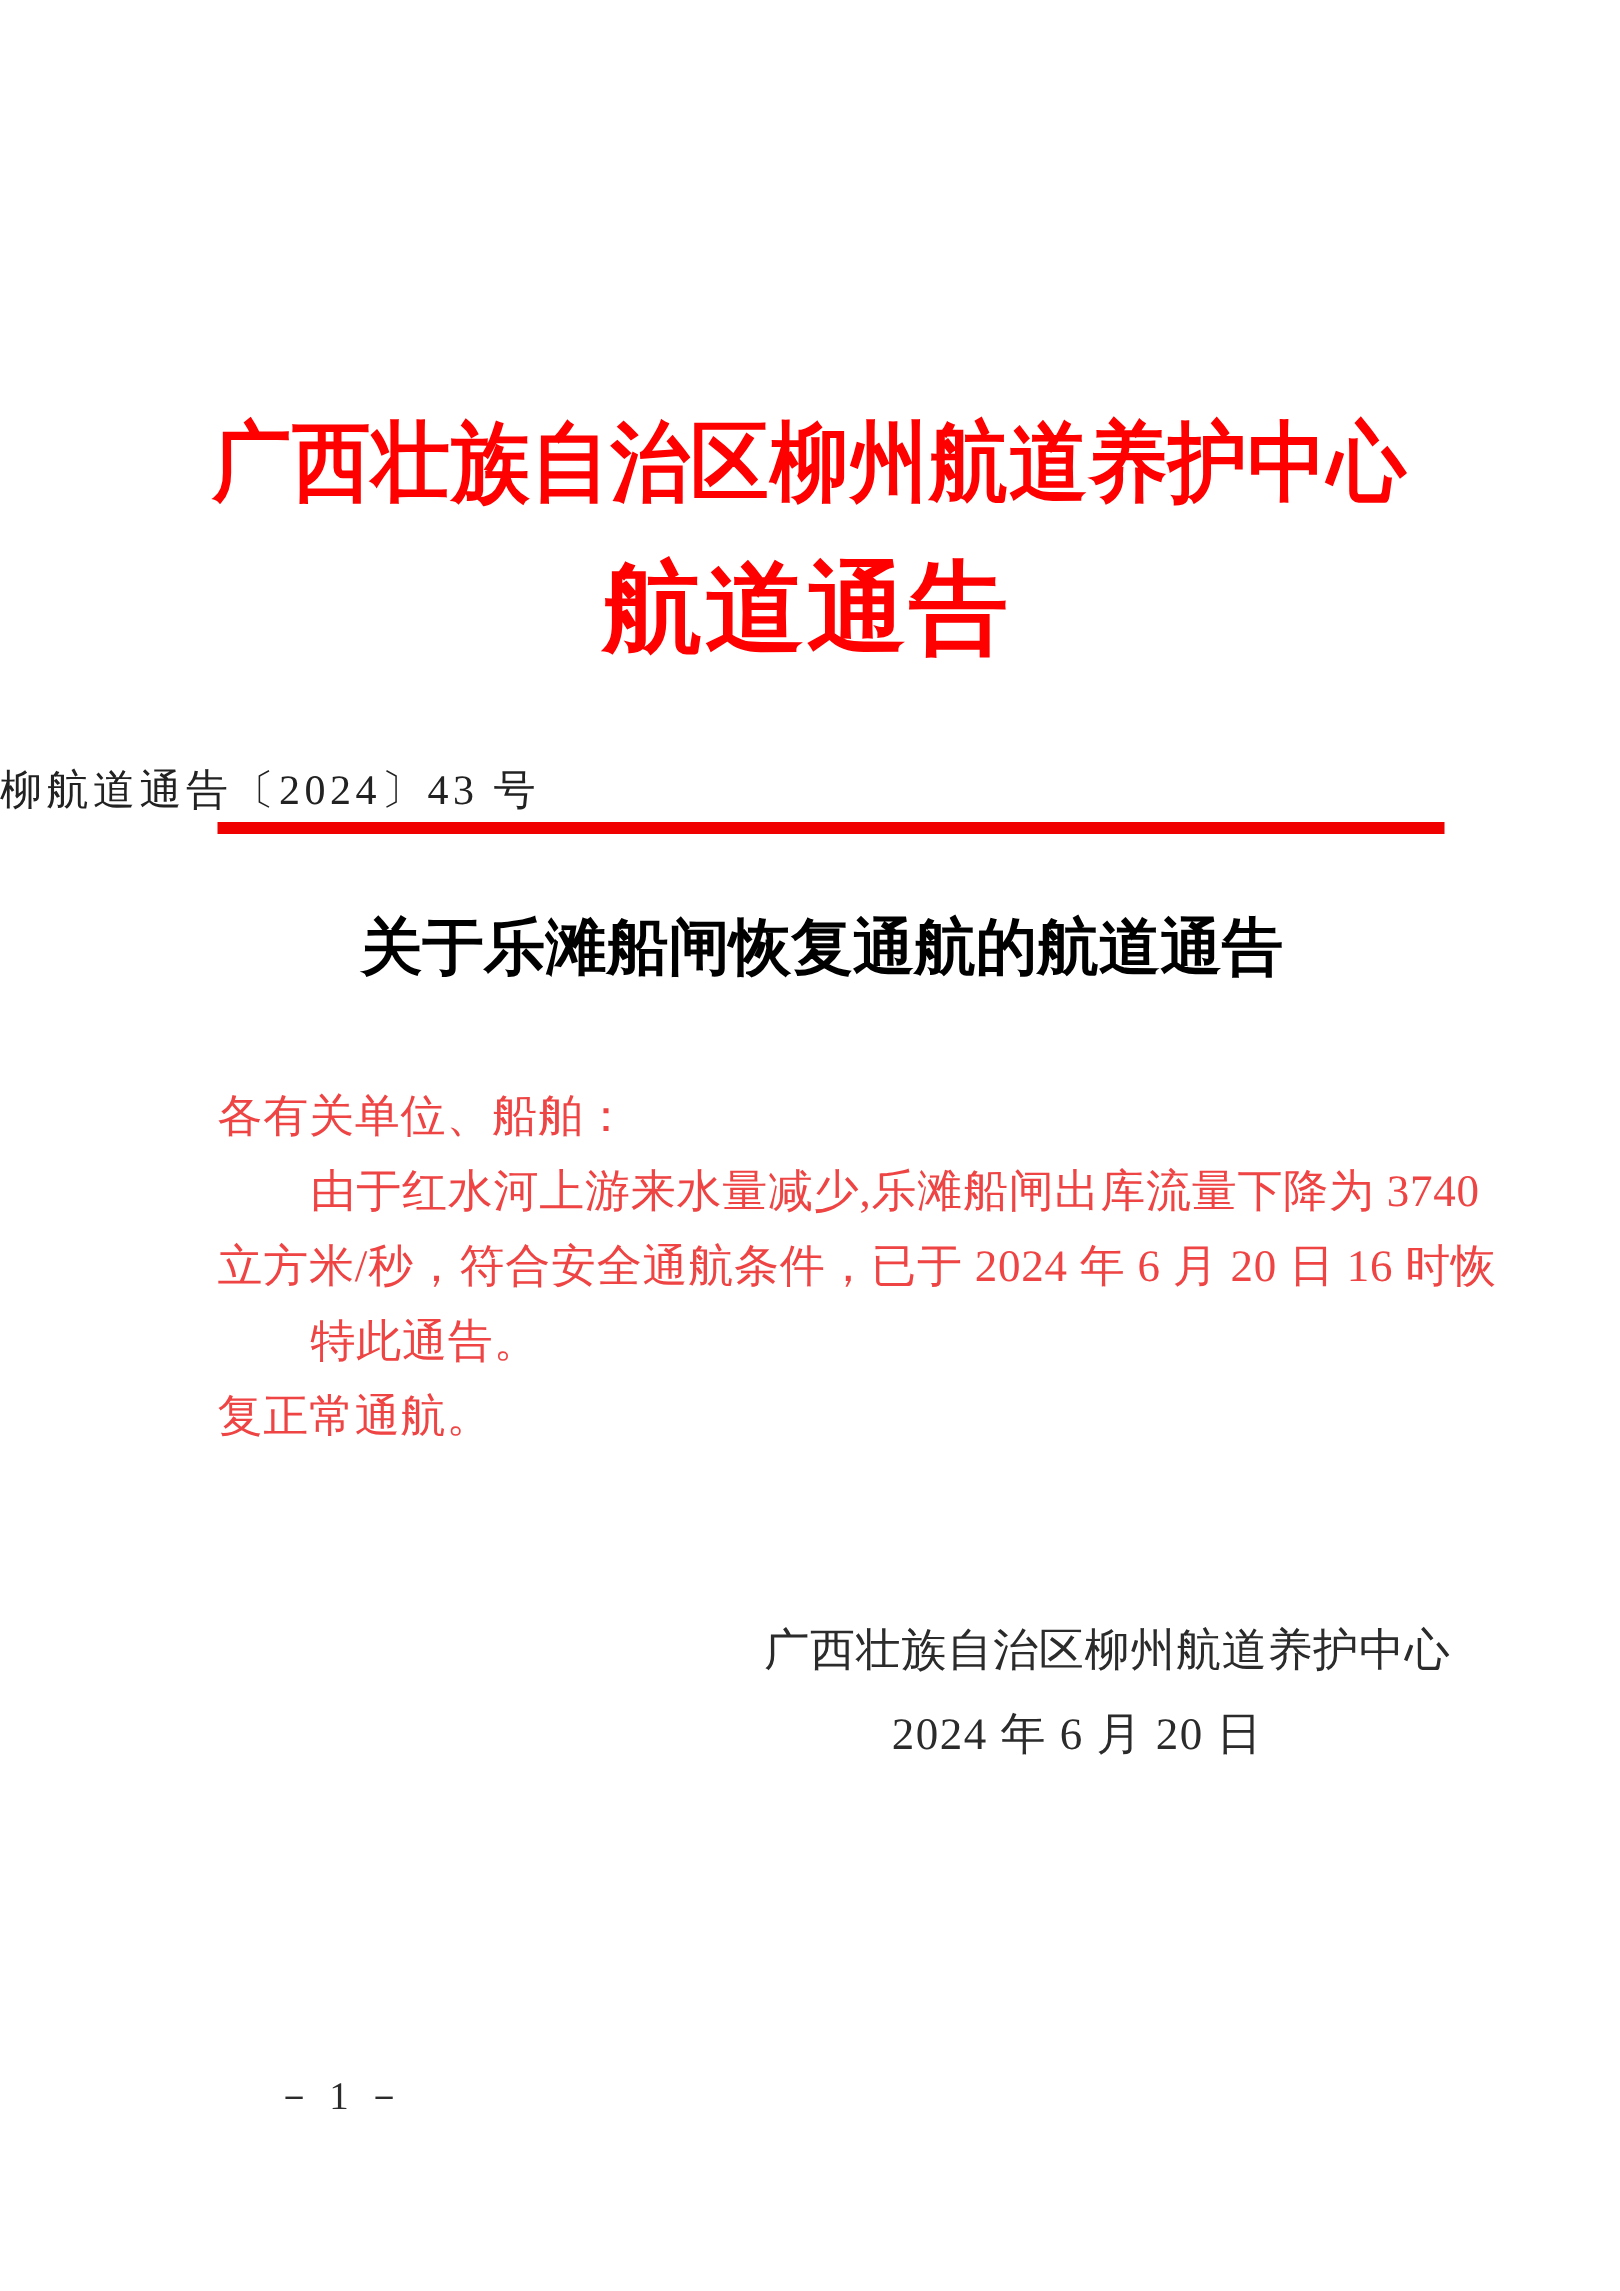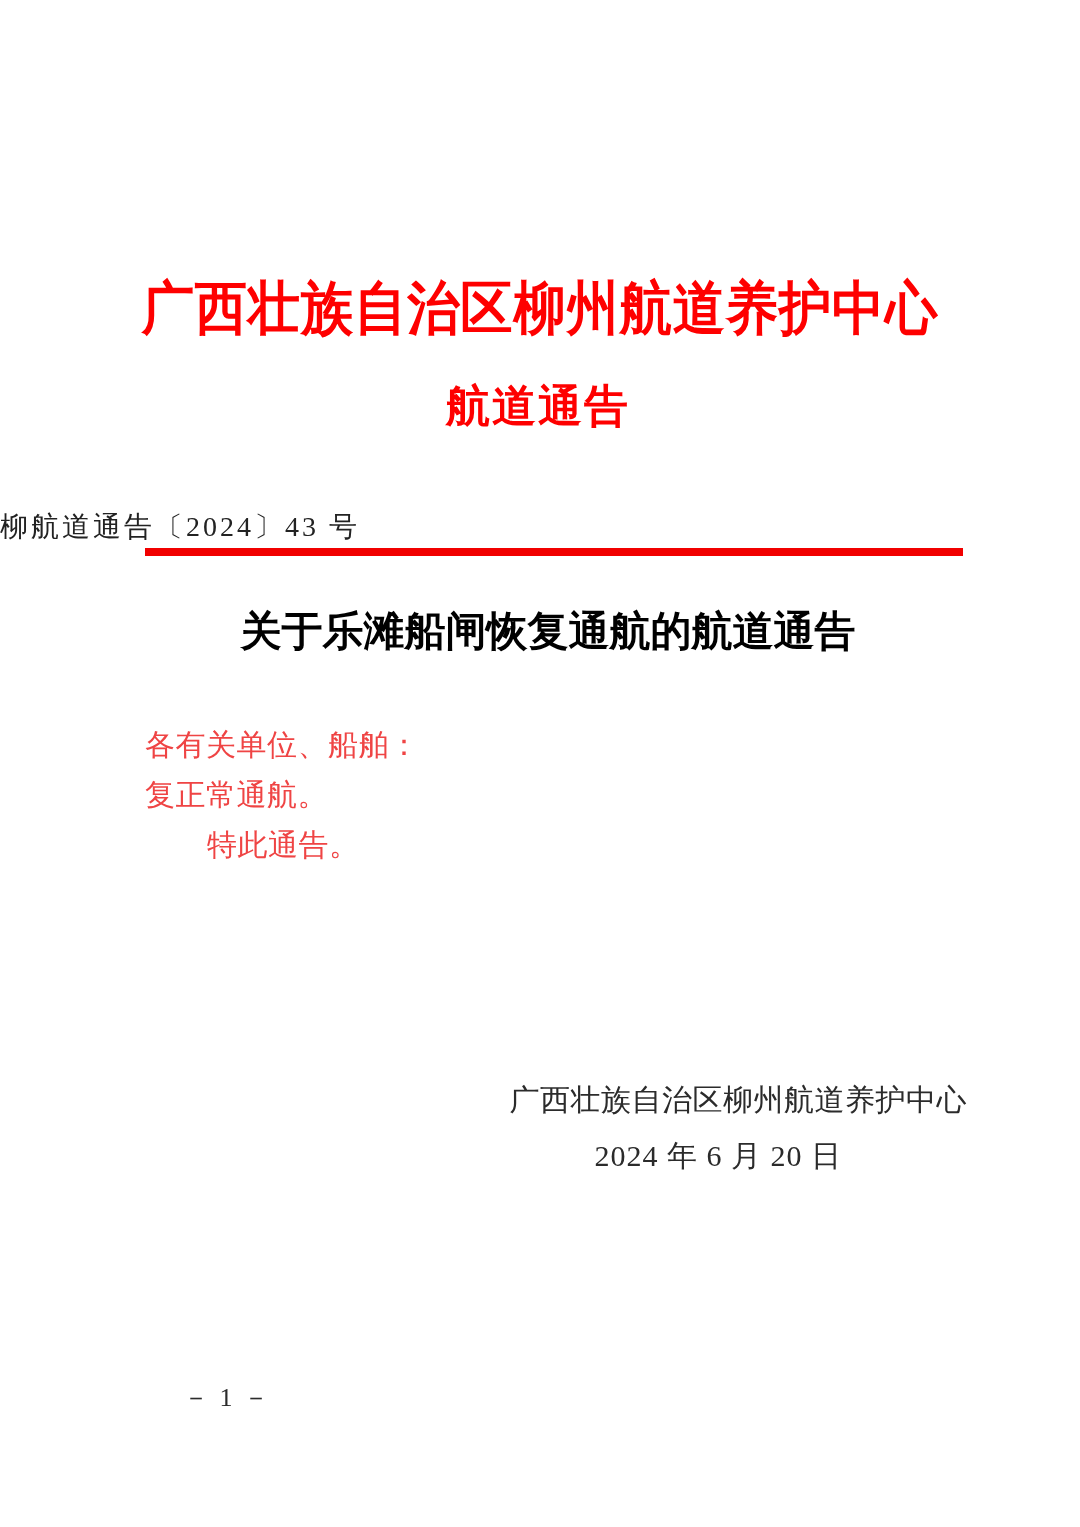--- a/index.html
+++ b/index.html
@@ -32,21 +32,21 @@
     transform-origin: 50% 50%;
     white-space: nowrap;
     line-height: 66px;
   }
   .masthead-line2 {
     position: absolute;
     top: 368px;
     left: 0;
     width: 1076px;
     text-align: center;
-    font-size: 44px;
+    font-size: 66px;
     font-weight: bold;
     color: #fe0000;
     letter-spacing: 2px;
     white-space: nowrap;
     line-height: 78px;
   }
 
   
   .doc-number {
     position: absolute;
@@ -144,22 +144,24 @@
   </div>
 
   <div class="doc-number">柳航道通告〔2024〕43 号</div>
 
   <div class="red-rule"></div>
 
   <div class="subject-title">关于乐滩船闸恢复通航的航道通告</div>
 
   <div class="doc-body">
     <div class="body-line">各有关单位、船舶：</div>
+    <div class="body-line indent">由于红水河上游来水量减少,乐滩船闸出库流量下降为 3740</div>
+    <div class="body-line">立方米/秒，符合安全通航条件，已于 2024 年 6 月 20 日 16 时恢</div>
+    <div class="body-line indent">特此通告。</div>
     <div class="body-line">复正常通航。</div>
-    <div class="body-line indent">特此通告。</div>
   </div>
 
   <div class="signature-org">广西壮族自治区柳州航道养护中心</div>
 
   <div class="signature-date">2024 年 6 月 20 日</div>
 
   <div class="page-number">－ 1 －</div>
 
 </div>
 

